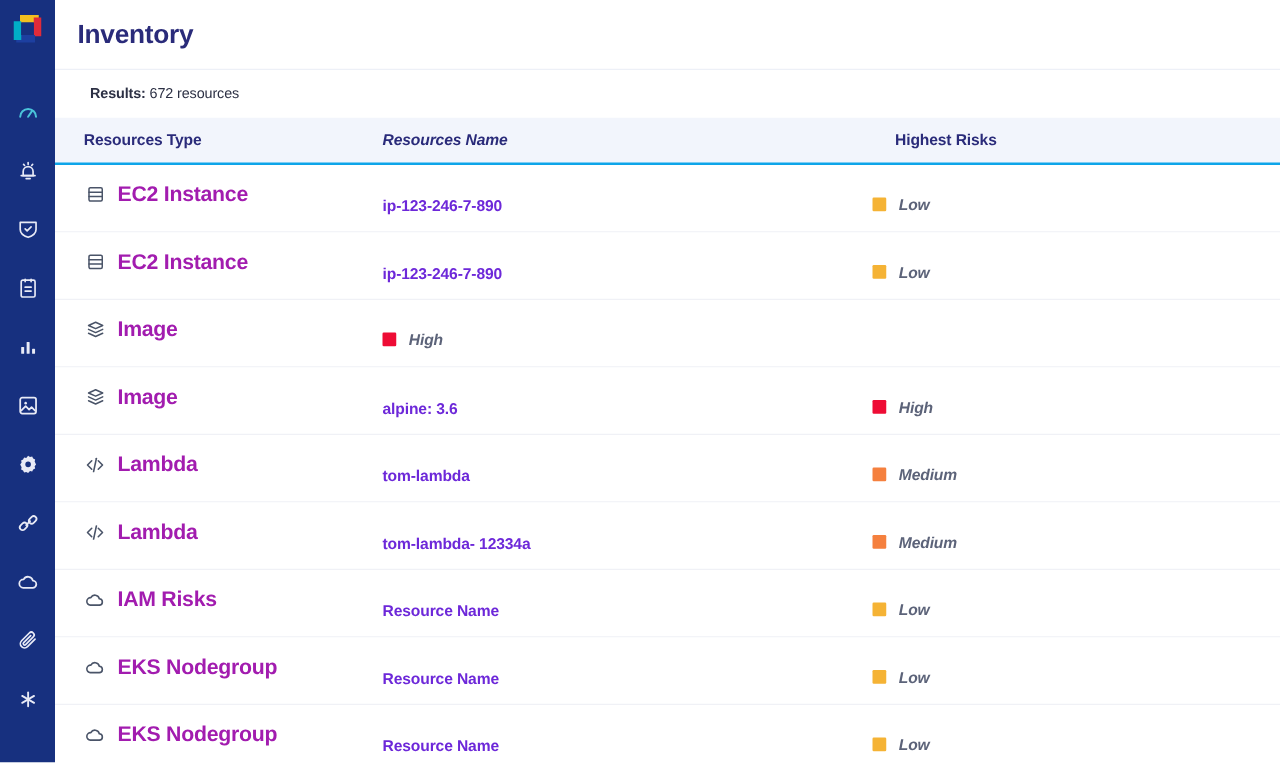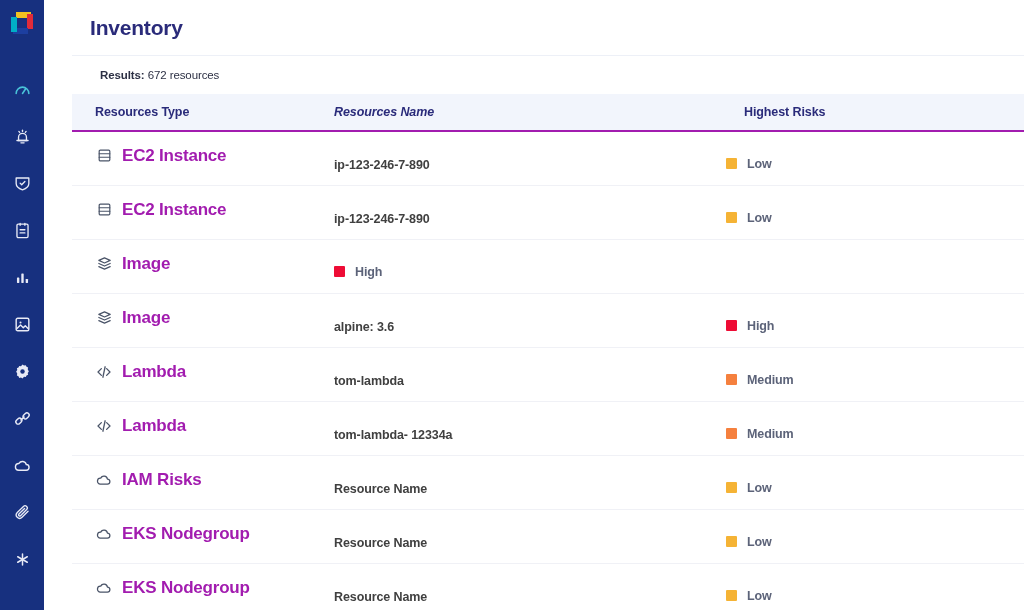--- a/index.html
+++ b/index.html
@@ -11,21 +11,20 @@
     background: #ffffff;
     font-family: "Liberation Sans", sans-serif;
   }
 
   #app {
     position: relative;
     width: 1024px;
     height: 610px;
     display: flex;
     background: #ffffff;
-    gap: 28px;
   }
 
   
   .sidebar {
     width: 44px;
     min-width: 44px;
     height: 610px;
     background: #17307F;
     display: flex;
     flex-direction: column;
@@ -116,21 +115,21 @@
     flex-direction: column;
     overflow: hidden;
   }
 
   .table-head {
     display: flex;
     align-items: center;
     height: 38px;
     min-height: 38px;
     background: #F2F5FC;
-    border-bottom: 2px solid #a21caf;
+    border-bottom: 2px solid #0ea5e9;
   }
   .th {
     font-size: 12.5px;
     font-weight: bold;
     color: #2A2B7A;
     letter-spacing: -0.1px;
   }
 
   .col-type  { width: 262px; min-width: 262px; padding-left: 23px; }
   .col-name  { width: 392px; min-width: 392px; padding-left: 0px; font-style: italic; }
@@ -173,21 +172,21 @@
   .cell-name {
     width: 392px; min-width: 392px;
     display: flex;
     align-items: center;
     height: 100%;
     padding-top: 12px;
   }
   .name-label {
     font-size: 12.5px;
     font-weight: bold;
-    color: #404040;
+    color: #6d28d9;
     letter-spacing: -0.1px;
     white-space: nowrap;
     text-align: center;
   }
 
   .cell-risk {
     flex: 1;
     display: flex;
     align-items: center;
     height: 100%;
@@ -197,20 +196,21 @@
   .risk-swatch {
     width: 11px; height: 11px;
     border-radius: 1px;
     flex-shrink: 0;
   }
   .risk-label {
     font-size: 12.5px;
     font-weight: bold;
     color: #5C6379;
     letter-spacing: -0.1px;
+    font-style: italic;
   }
 </style>
 </head>
 <body>
 
 <div id="app">
 
   <div class="sidebar">
 
     <div class="logo">

